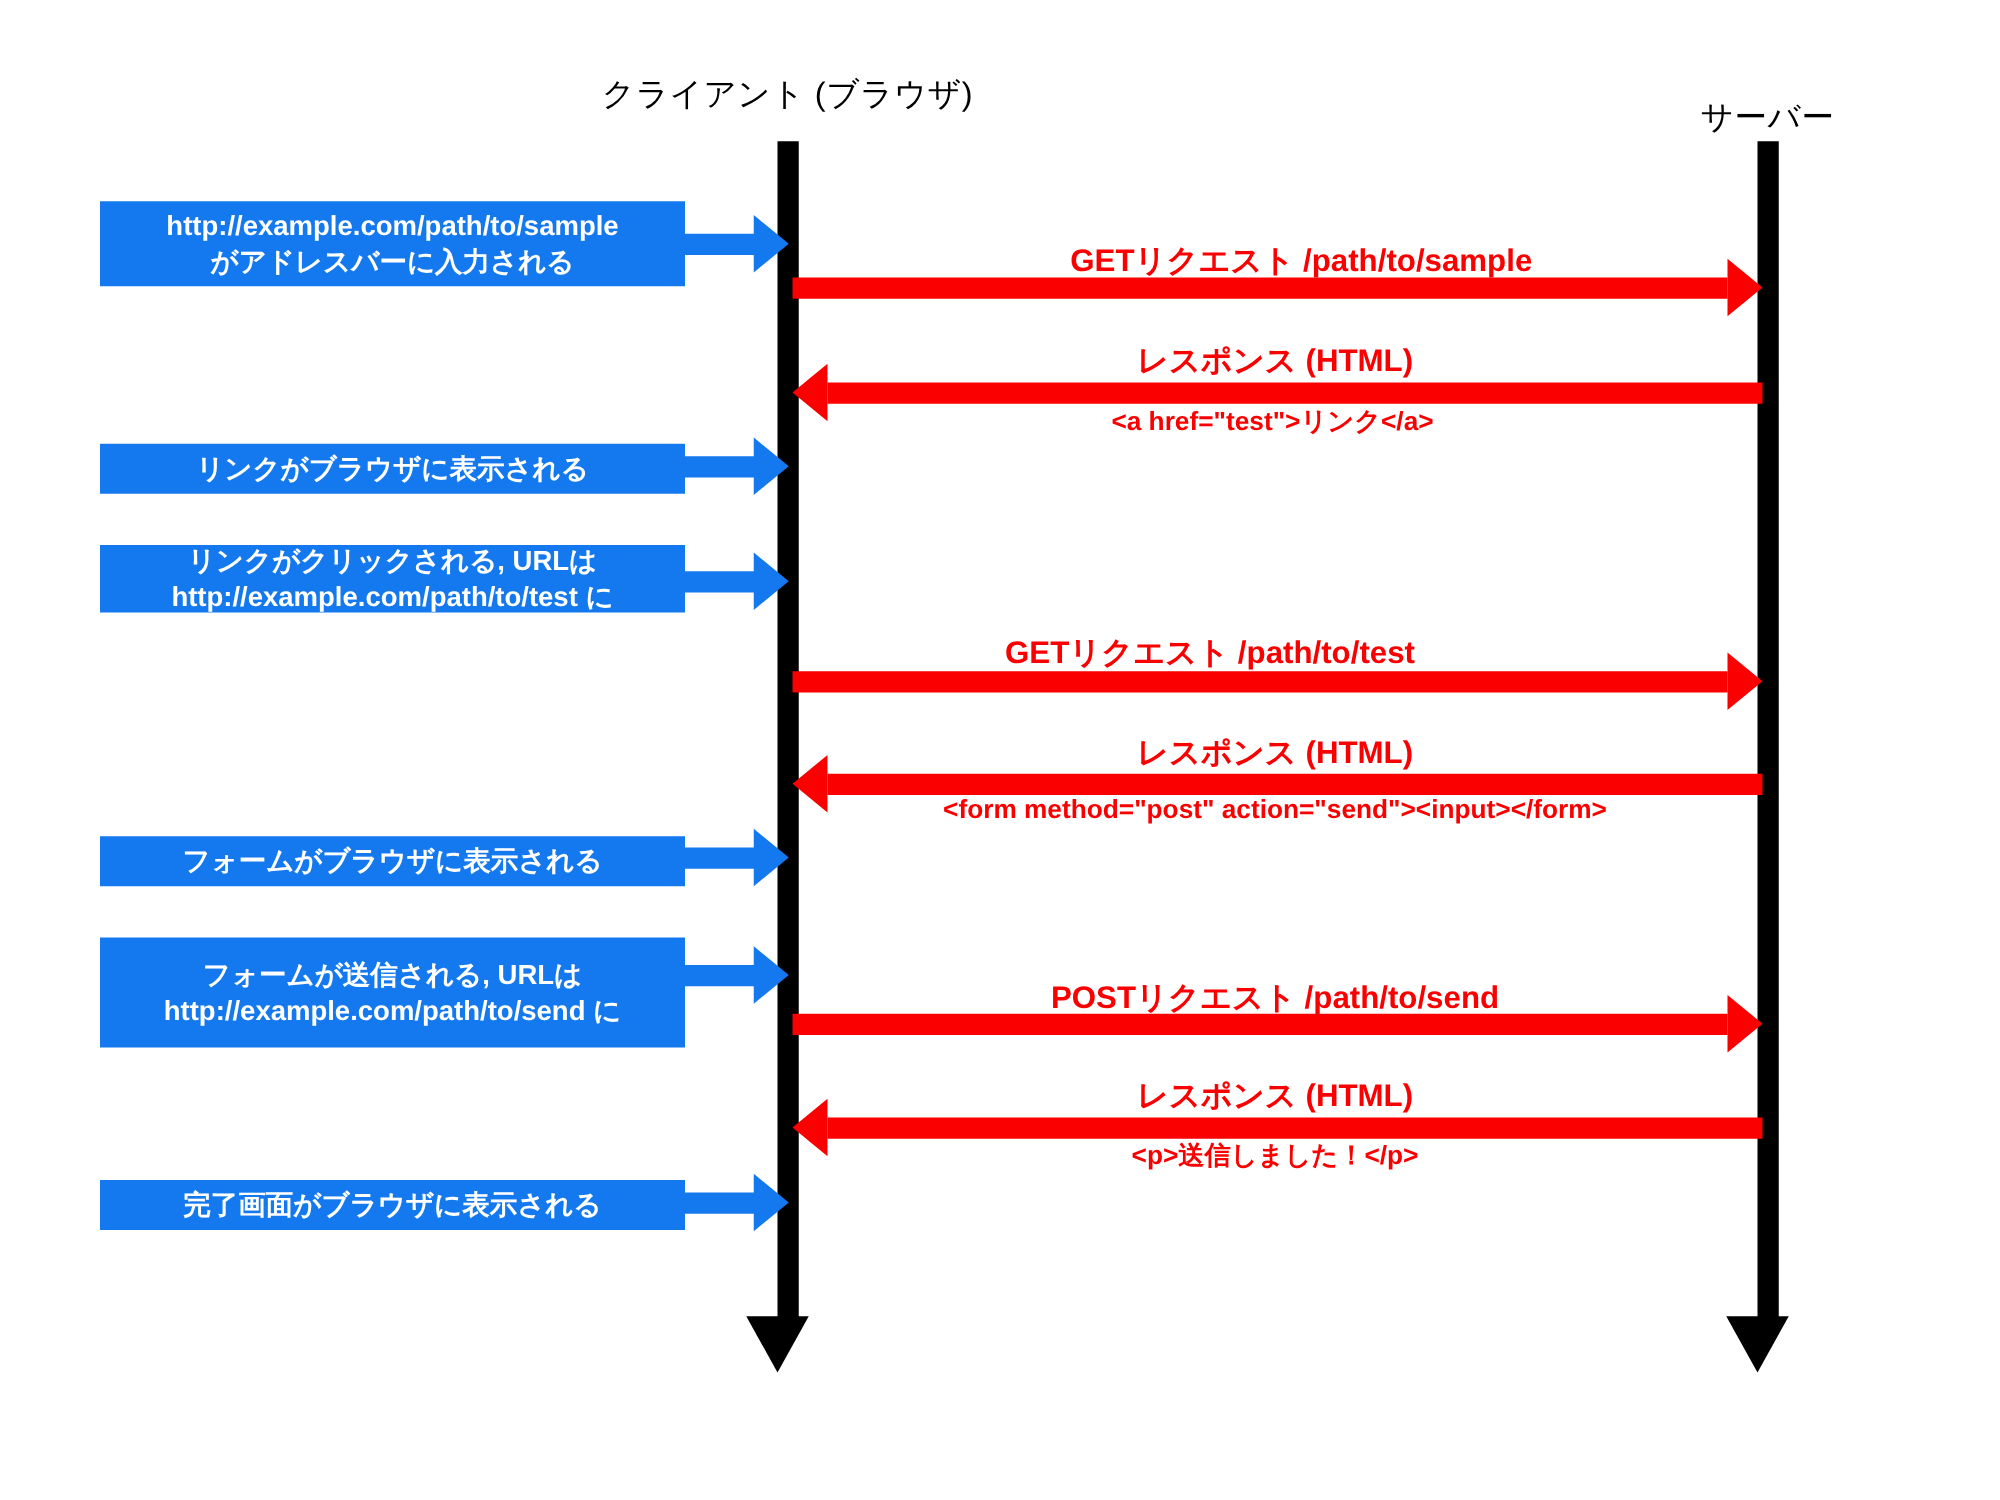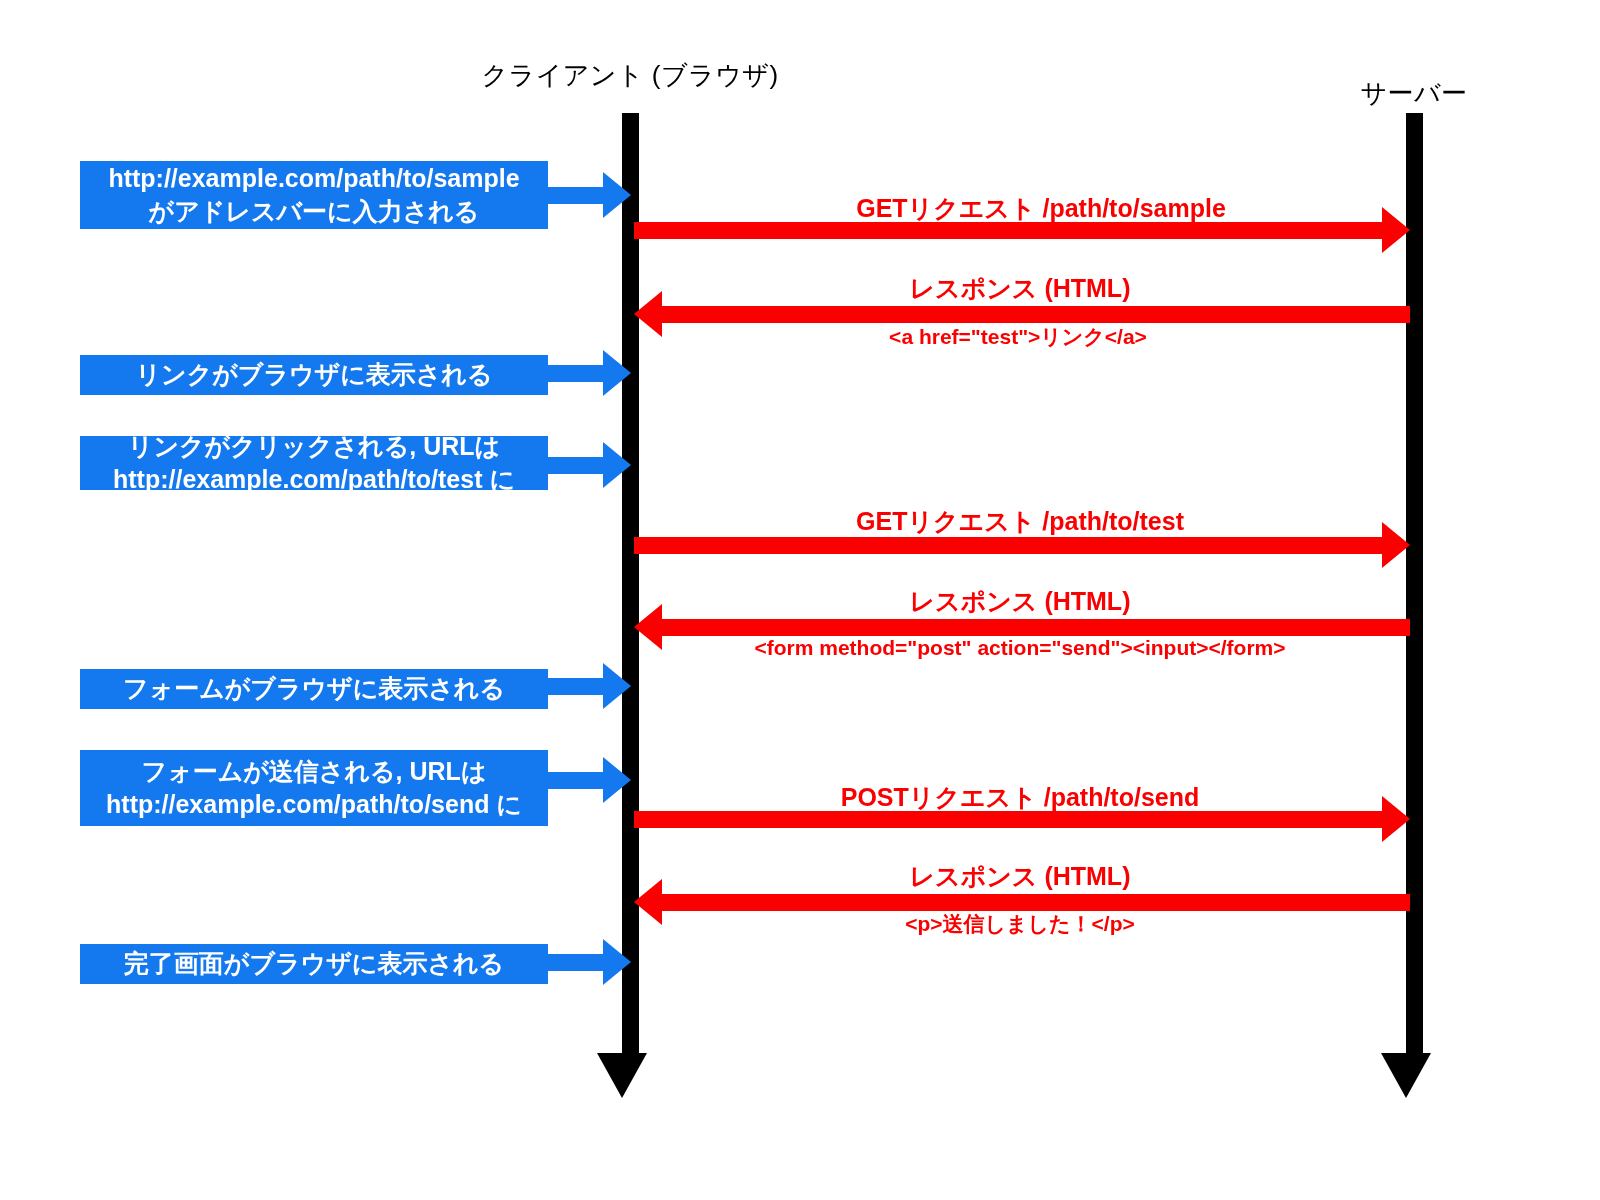--- a/index.html
+++ b/index.html
@@ -51,21 +51,21 @@
   #client-head  { left: 597px; }
   #server-shaft { left: 1406px; }
   #server-head  { left: 1381px; }
 
   
   .note {
     position: absolute;
     background: #1479ef;
     color: #ffffff;
     font-weight: bold;
-    font-size: 25px;
+    font-size: 22px;
     line-height: 1.33;
     text-align: center;
     display: flex;
     flex-direction: column;
     align-items: center;
     justify-content: center;
     box-sizing: border-box;
     padding: 20px 10px;
     left: 80px;
     width: 468px;
@@ -169,36 +169,36 @@
   <div class="blue-shaft" style="top:365px;"></div>
   <div class="blue-head" style="top:350px;"></div>
 
   <div class="note" style="top:436px; height:54px;">
     <span class="nline">リンクがクリックされる, URLは</span>
     <span class="nline">http://example.com/path/to/test に</span>
   </div>
   <div class="blue-shaft" style="top:457px;"></div>
   <div class="blue-head" style="top:442px;"></div>
 
-  <div class="msg-label" style="left:1020px; top:505px;">GETリクエスト /path/to/test</div>
+  <div class="msg-label" style="left:968px; top:505px;">GETリクエスト /path/to/test</div>
   <div class="red-shaft msg-shaft-r" style="top:537px;"></div>
   <div class="red-head-right msg-head-r" style="top:522px;"></div>
 
   <div class="msg-label" style="left:1020px; top:585px;">レスポンス (HTML)</div>
   <div class="red-shaft msg-shaft-l" style="top:619px;"></div>
   <div class="red-head-left msg-head-l" style="top:604px;"></div>
   <div class="msg-sub" style="left:1020px; top:636px;">&lt;form method="post" action="send"&gt;&lt;input&gt;&lt;/form&gt;</div>
 
   <div class="note" style="top:669px; height:38px;">
     <span class="nline">フォームがブラウザに表示される</span>
   </div>
   <div class="blue-shaft" style="top:678px;"></div>
   <div class="blue-head" style="top:663px;"></div>
 
-  <div class="note" style="top:750px; height:76px;">
+  <div class="note" style="top:750px; height:88px;">
     <span class="nline">フォームが送信される, URLは</span>
     <span class="nline">http://example.com/path/to/send に</span>
   </div>
   <div class="blue-shaft" style="top:772px;"></div>
   <div class="blue-head" style="top:757px;"></div>
 
   <div class="msg-label" style="left:1020px; top:781px;">POSTリクエスト /path/to/send</div>
   <div class="red-shaft msg-shaft-r" style="top:811px;"></div>
   <div class="red-head-right msg-head-r" style="top:796px;"></div>
 

